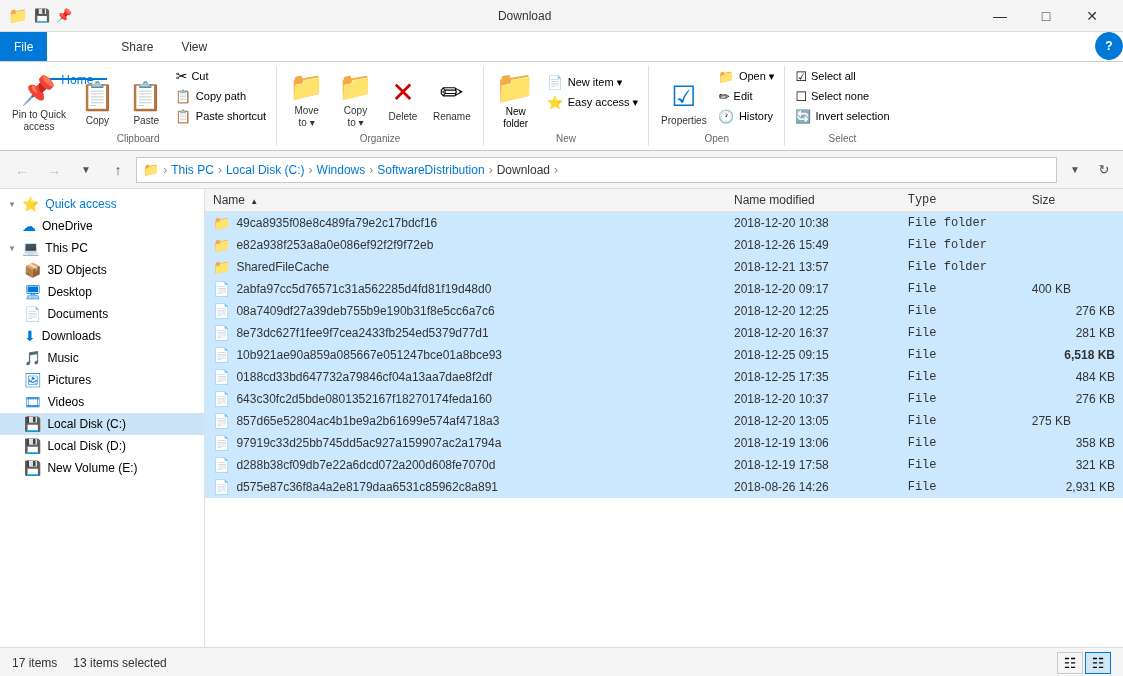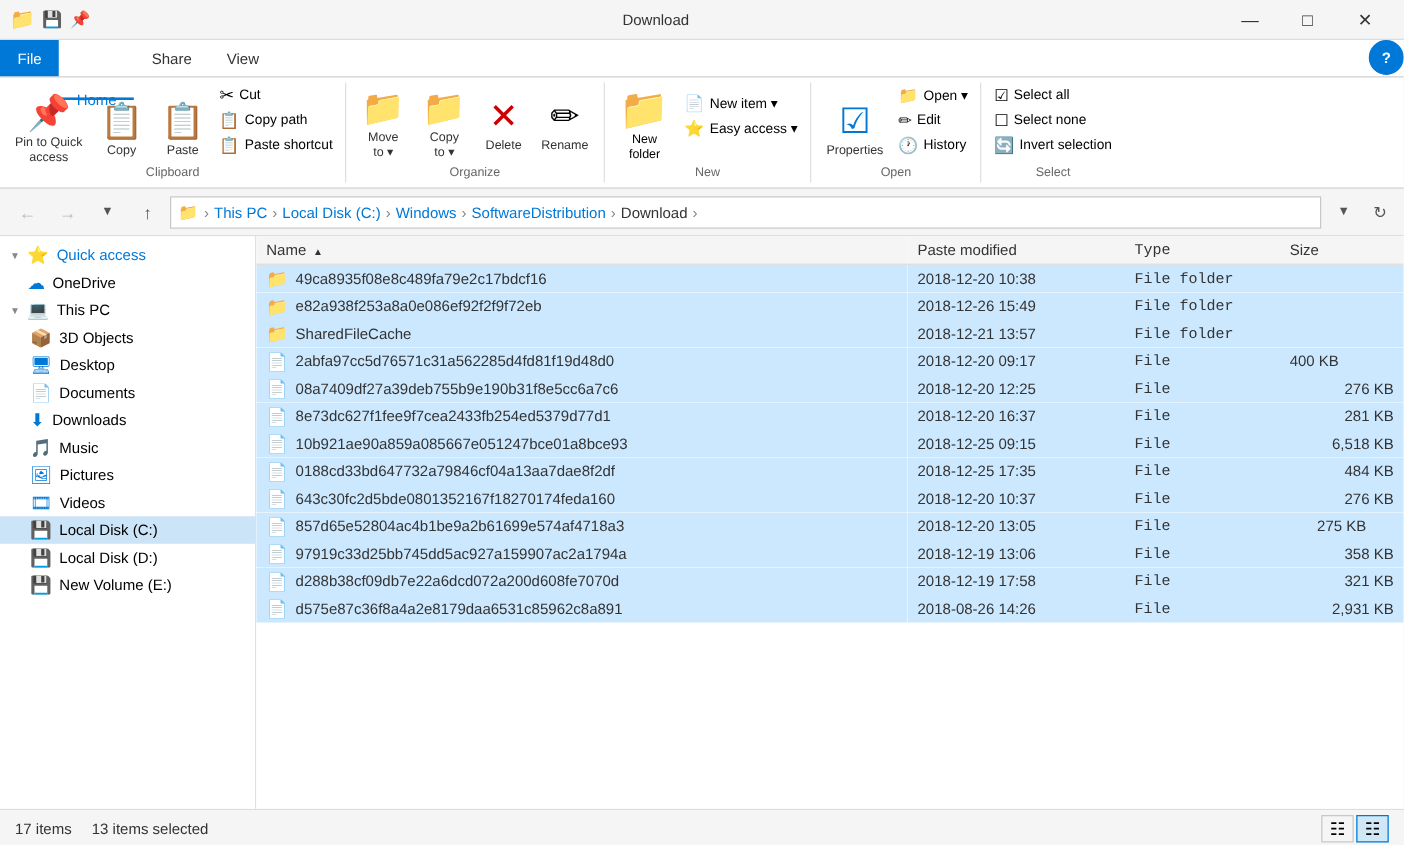--- a/index.html
+++ b/index.html
@@ -316,21 +316,21 @@
   </div>
 
   <div class="file-area">
     <table class="file-table">
       <thead>
         <tr>
           <th class="col-name">
             <span>Name</span>
             <span style="font-size:8px; margin-left:2px;">▲</span>
           </th>
-          <th class="col-date">Paste modified</th>
+          <th class="col-date">Name modified</th>
           <th class="col-type">Type</th>
           <th class="col-size">Size</th>
         </tr>
       </thead>
       <tbody id="file-rows">
       <tr class="selected">
     <td class="col-name">
       <div class="file-name-cell">
         <span style="color:#e8b84b; font-size:14px;">📁</span>
         <span>49ca8935f08e8c489fa79e2c17bdcf16</span>
@@ -397,21 +397,21 @@
   </tr>
           <tr class="selected">
     <td class="col-name">
       <div class="file-name-cell">
         <span style="color:#aaa; font-size:14px;">📄</span>
         <span>10b921ae90a859a085667e051247bce01a8bce93</span>
       </div>
     </td>
     <td class="col-date">2018-12-25 09:15</td>
     <td class="col-type">File</td>
-    <td class="col-size" style="text-align:right;">6,518 KB</td>
+    <td class="col-size" style="text-align:right;font-weight:bold;">6,518 KB</td>
   </tr>
           <tr class="selected">
     <td class="col-name">
       <div class="file-name-cell">
         <span style="color:#aaa; font-size:14px;">📄</span>
         <span>0188cd33bd647732a79846cf04a13aa7dae8f2df</span>
       </div>
     </td>
     <td class="col-date">2018-12-25 17:35</td>
     <td class="col-type">File</td>
@@ -430,21 +430,21 @@
   </tr>
           <tr class="selected">
     <td class="col-name">
       <div class="file-name-cell">
         <span style="color:#aaa; font-size:14px;">📄</span>
         <span>857d65e52804ac4b1be9a2b61699e574af4718a3</span>
       </div>
     </td>
     <td class="col-date">2018-12-20 13:05</td>
     <td class="col-type">File</td>
-    <td class="col-size" style="text-align:center;">275 KB</td>
+    <td class="col-size" style="text-align:left;">275 KB</td>
   </tr>
           <tr class="selected">
     <td class="col-name">
       <div class="file-name-cell">
         <span style="color:#aaa; font-size:14px;">📄</span>
         <span>97919c33d25bb745dd5ac927a159907ac2a1794a</span>
       </div>
     </td>
     <td class="col-date">2018-12-19 13:06</td>
     <td class="col-type">File</td>

